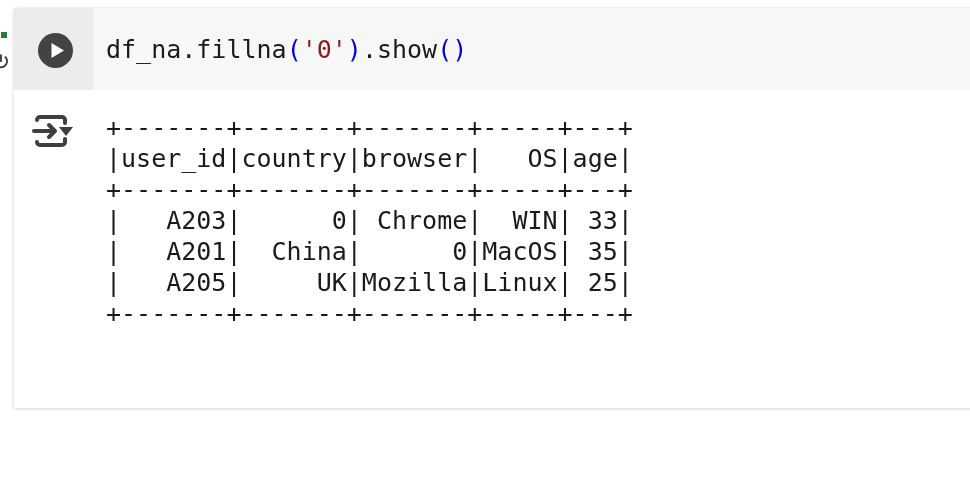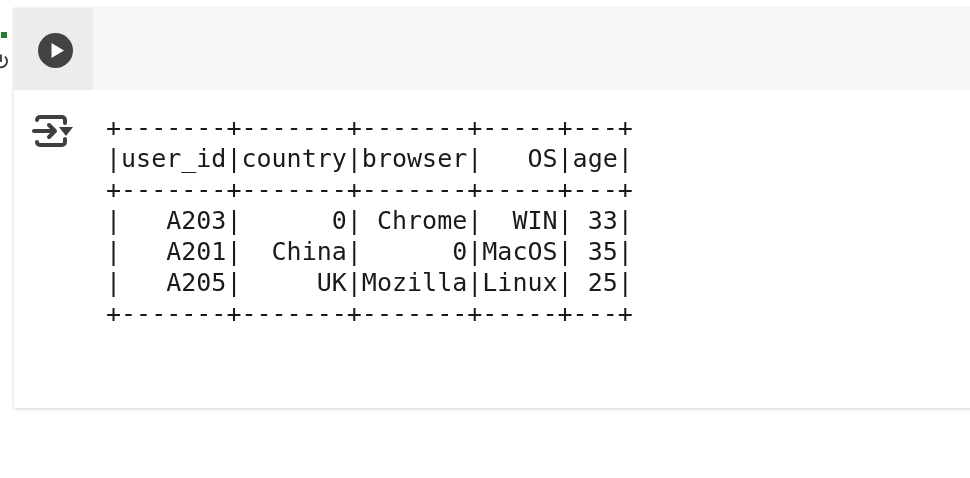--- a/index.html
+++ b/index.html
@@ -114,20 +114,23 @@
   <div id="code-row">
 
     <div id="run-gutter">
       <div id="run-button">
         <svg width="35" height="35" viewBox="0 0 35 35">
           <polygon points="13.5,10 26,17.5 13.5,25" fill="#ffffff"></polygon>
         </svg>
       </div>
     </div>
 
+    <div id="code-text">
+      <span class="tok-plain">df_na.fillna</span><span class="tok-paren">(</span><span class="tok-string">'0'</span><span class="tok-paren">)</span><span class="tok-plain">.show</span><span class="tok-paren">()</span>
+    </div>
   </div>
 
   <div id="output-row">
 
     <div id="output-icon">
       <svg width="48" height="42" viewBox="0 0 48 42">
 
         <path d="M7 10 a3 3 0 0 1 3-3 h22 a3 3 0 0 1 3 3 v3" stroke="#3f3f3f" stroke-width="4" fill="none" stroke-linecap="round"></path>
 
         <path d="M7 32 a3 3 0 0 0 3 3 h22 a3 3 0 0 0 3-3 v-3" stroke="#3f3f3f" stroke-width="4" fill="none" stroke-linecap="round"></path>

